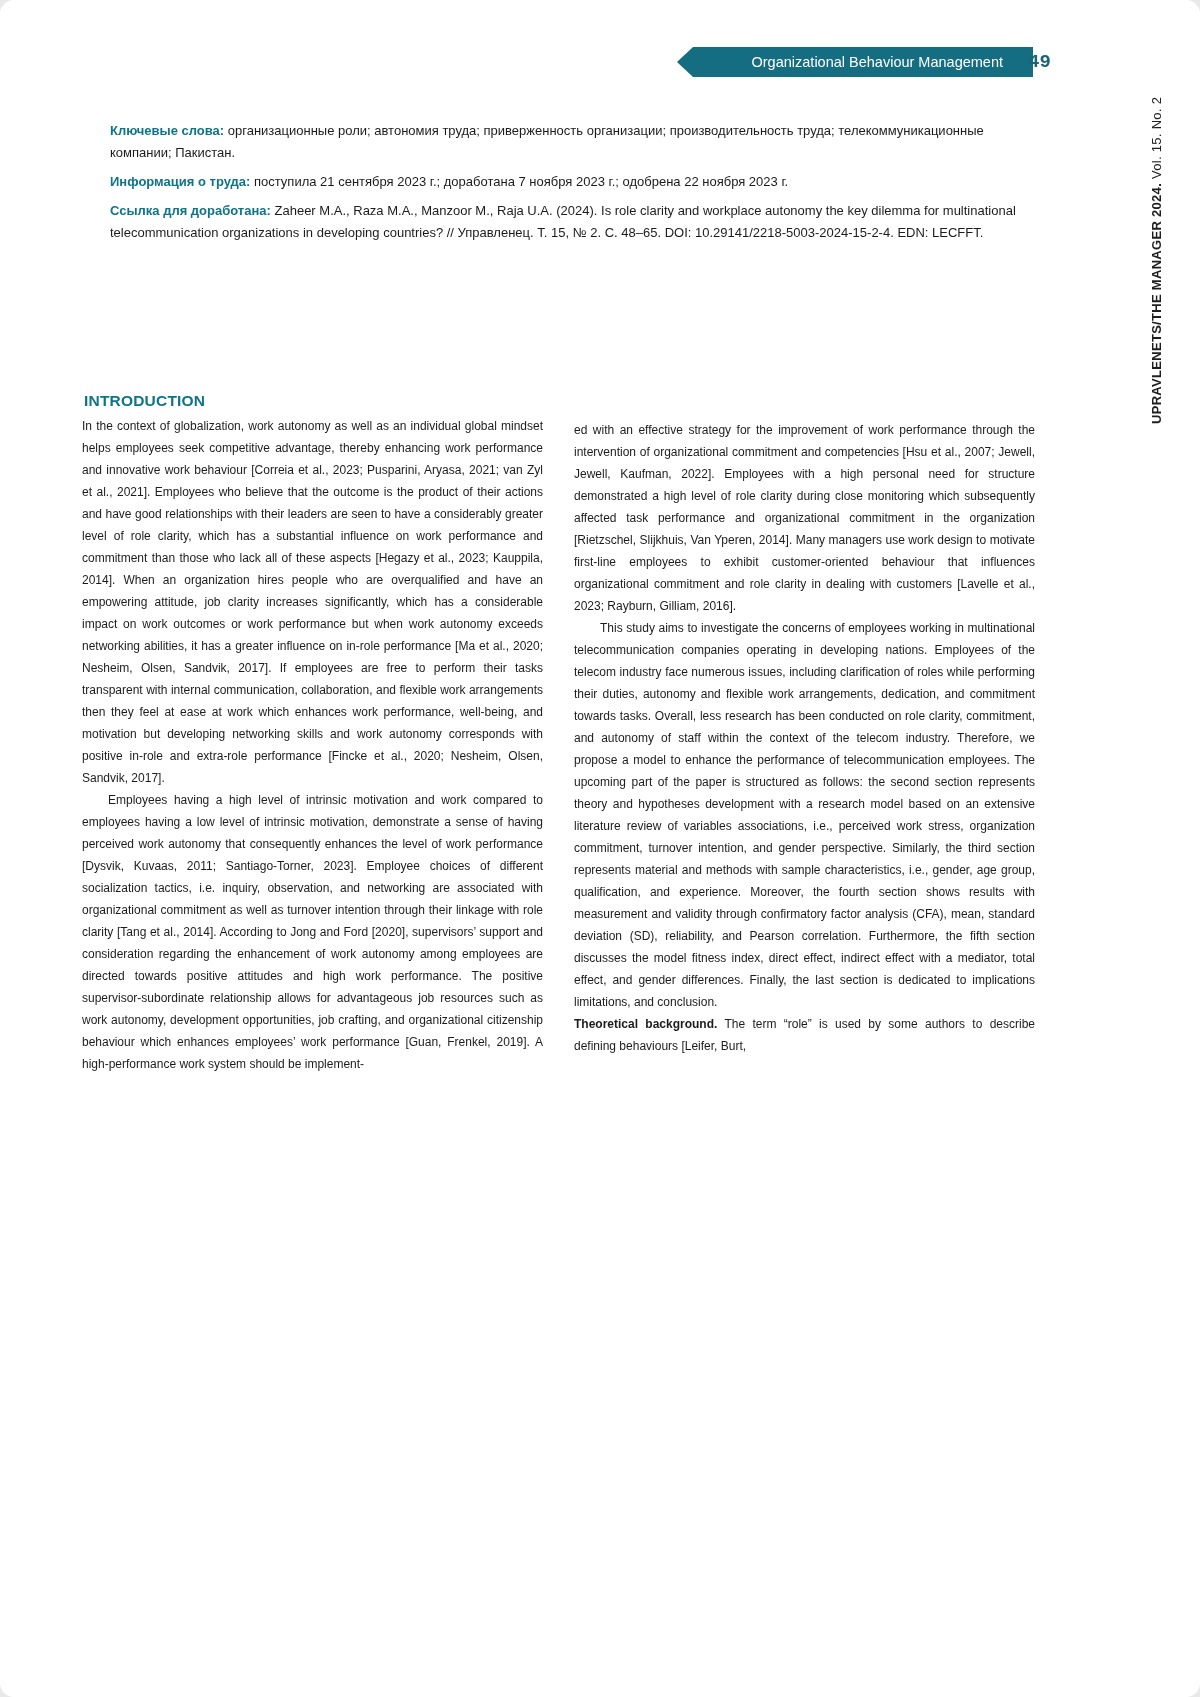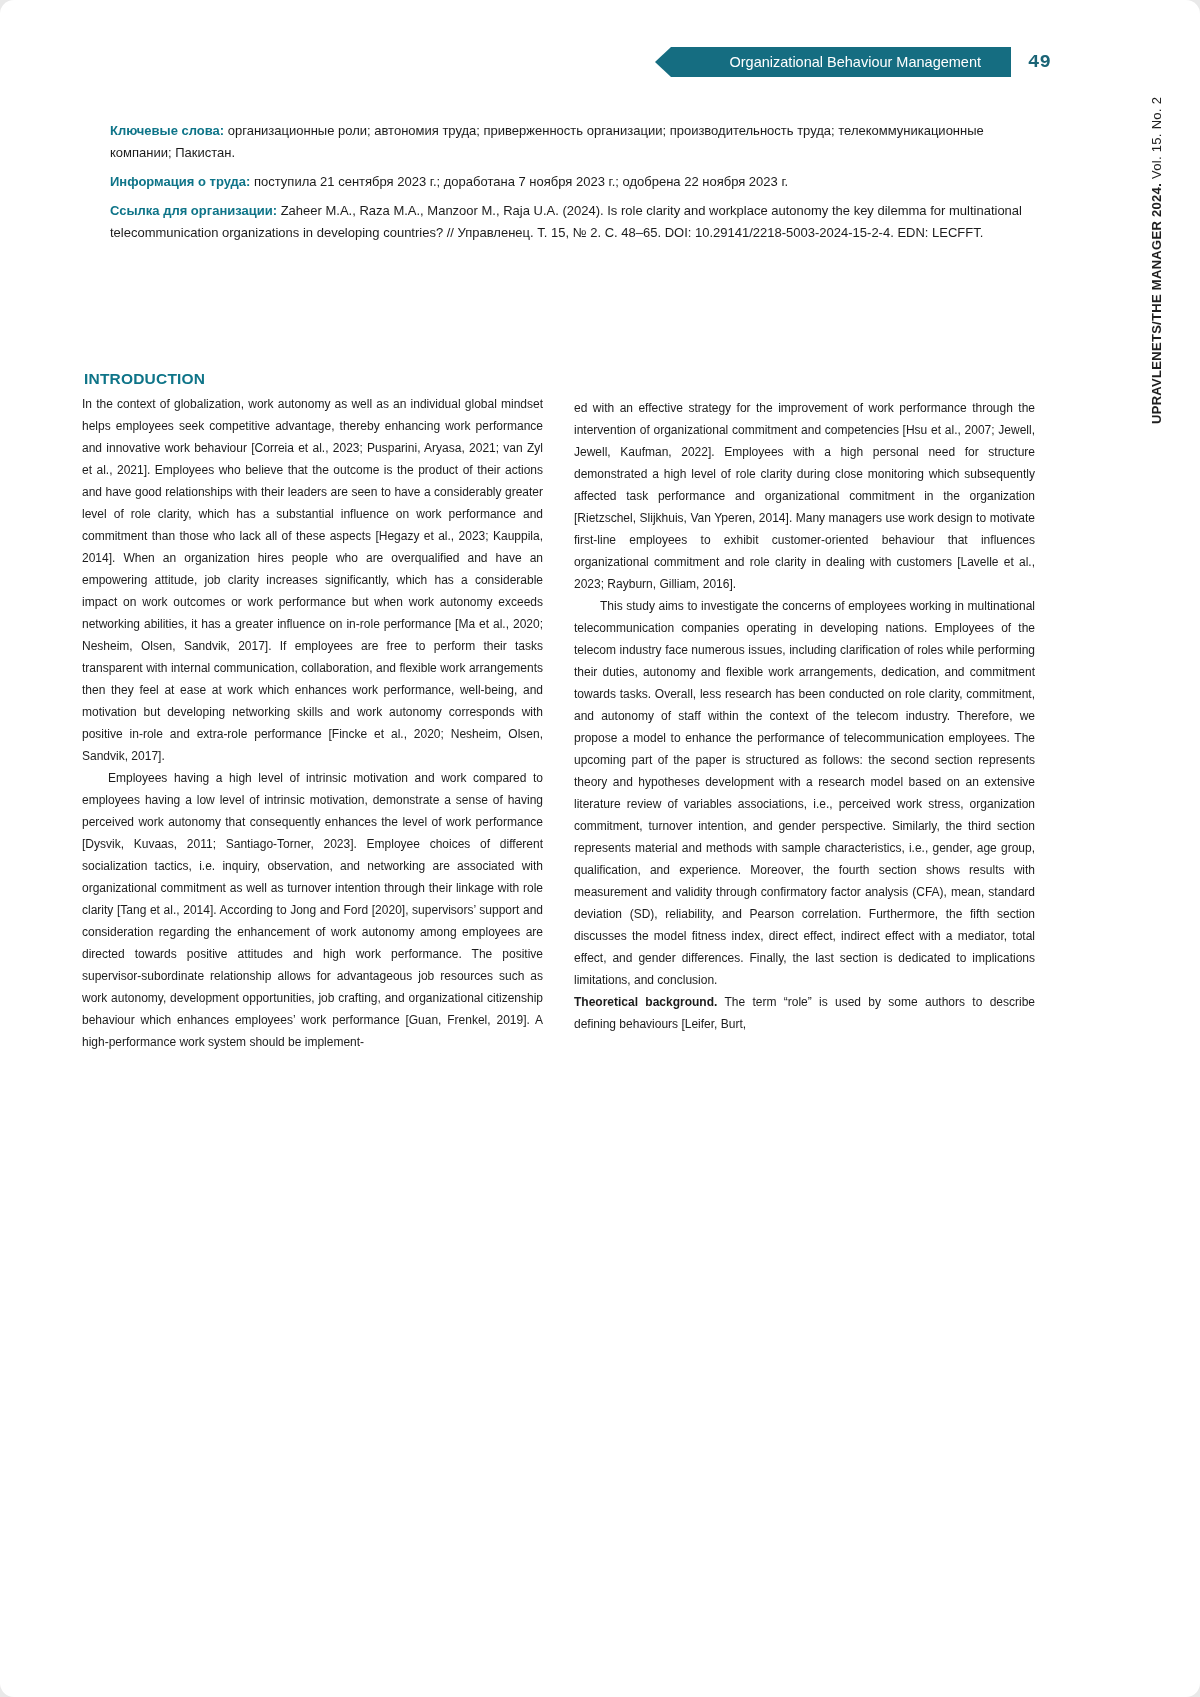--- a/index.html
+++ b/index.html
@@ -13,21 +13,21 @@
     border-radius: 14px;
     overflow: hidden;
     font-family: "Liberation Sans", sans-serif;
     color: var(--text, #1c1c1c);
   }
 
   
   .banner {
     position: absolute;
     top: 47px;
-    left: 655px;
+    left: 677px;
     width: 356px;
     height: 30px;
     background: var(--banner-bg, #156d81);
     color: var(--banner-text, #ffffff);
     display: flex;
     align-items: center;
     justify-content: flex-end;
     padding-right: 30px;
     font-size: 14.5px;
     clip-path: polygon(16px 0, 100% 0, 100% 100%, 16px 100%, 0 50%);
@@ -66,21 +66,21 @@
     font-size: 13px;
     line-height: 22px;
   }
   .meta-row { margin-bottom: 7px; }
   .meta .label { color: var(--accent, #0e7488); font-weight: bold; }
 
   
   .columns {
     position: absolute;
     left: 82px;
-    top: 370px;
+    top: 392px;
     width: 953px;
     display: flex;
     gap: 31px;
   }
   .col { width: 467px; }
   .col-right { padding-top: 27px; }
   .section-heading {
     color: var(--accent, #0e7488);
     font-size: 15.5px;
     font-weight: bold;
@@ -107,21 +107,21 @@
   </div>
   <span class="pagenum">49</span>
 
   <aside class="sidebar-vertical">
     <span class="bold">UPRAVLENETS/THE MANAGER 2024.</span><span> Vol. 15. No. 2</span>
   </aside>
 
   <section class="meta">
     <p class="meta-row"><strong class="label">Ключевые слова:</strong><span> организационные роли; автономия труда; приверженность организации; производительность труда; телекоммуникационные компании; Пакистан.</span></p>
     <p class="meta-row"><strong class="label">Информация о труда:</strong><span> поступила 21 сентября 2023 г.; доработана 7 ноября 2023 г.; одобрена 22 ноября 2023 г.</span></p>
-    <p class="meta-row"><strong class="label">Ссылка для организации:</strong><span> Zaheer M.A., Raza M.A., Manzoor M., Raja U.A. (2024). Is role clarity and workplace autonomy the key dilemma for multinational telecommunication organizations in developing countries? // Управленец. Т. 15, № 2. С. 48–65. DOI: 10.29141/2218-5003-2024-15-2-4. EDN: LECFFT.</span></p>
+    <p class="meta-row"><strong class="label">Ссылка для доработана:</strong><span> Zaheer M.A., Raza M.A., Manzoor M., Raja U.A. (2024). Is role clarity and workplace autonomy the key dilemma for multinational telecommunication organizations in developing countries? // Управленец. Т. 15, № 2. С. 48–65. DOI: 10.29141/2218-5003-2024-15-2-4. EDN: LECFFT.</span></p>
   </section>
 
   <main class="columns">
     <div class="col col-left">
       <h2 class="section-heading">INTRODUCTION</h2>
       <p class="para">In the context of globalization, work autonomy as well as an individual global mindset helps employees seek competitive advantage, thereby enhancing work performance and innovative work behaviour [Correia et al., 2023; Pusparini, Aryasa, 2021; van Zyl et al., 2021]. Employees who believe that the outcome is the product of their actions and have good relationships with their leaders are seen to have a considerably greater level of role clarity, which has a substantial influence on work performance and commitment than those who lack all of these aspects [Hegazy et al., 2023; Kauppila, 2014]. When an organization hires people who are overqualified and have an empowering attitude, job clarity increases significantly, which has a considerable impact on work outcomes or work performance but when work autonomy exceeds networking abilities, it has a greater influence on in-role performance [Ma et al., 2020; Nesheim, Olsen, Sandvik, 2017]. If employees are free to perform their tasks transparent with internal communication, collaboration, and flexible work arrangements then they feel at ease at work which enhances work performance, well-being, and motivation but developing networking skills and work autonomy corresponds with positive in-role and extra-role performance [Fincke et al., 2020; Nesheim, Olsen, Sandvik, 2017].</p>
       <p class="para indent">Employees having a high level of intrinsic motivation and work compared to employees having a low level of intrinsic motivation, demonstrate a sense of having perceived work autonomy that consequently enhances the level of work performance [Dysvik, Kuvaas, 2011; Santiago-Torner, 2023]. Employee choices of different socialization tactics, i.e. inquiry, observation, and networking are associated with organizational commitment as well as turnover intention through their linkage with role clarity [Tang et al., 2014]. According to Jong and Ford [2020], supervisors’ support and consideration regarding the enhancement of work autonomy among employees are directed towards positive attitudes and high work performance. The positive supervisor-subordinate relationship allows for advantageous job resources such as work autonomy, development opportunities, job crafting, and organizational citizenship behaviour which enhances employees’ work performance [Guan, Frenkel, 2019]. A high-performance work system should be implement-</p>
     </div>
     <div class="col col-right">
       <p class="para">ed with an effective strategy for the improvement of work performance through the intervention of organizational commitment and competencies [Hsu et al., 2007; Jewell, Jewell, Kaufman, 2022]. Employees with a high personal need for structure demonstrated a high level of role clarity during close monitoring which subsequently affected task performance and organizational commitment in the organization [Rietzschel, Slijkhuis, Van Yperen, 2014]. Many managers use work design to motivate first-line employees to exhibit customer-oriented behaviour that influences organizational commitment and role clarity in dealing with customers [Lavelle et al., 2023; Rayburn, Gilliam, 2016].</p>

